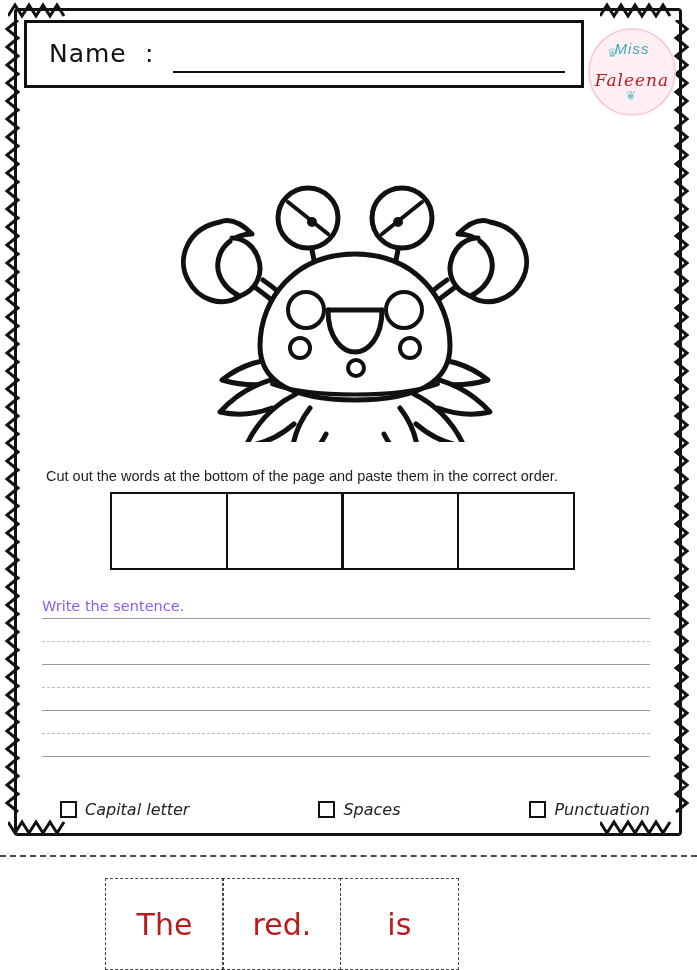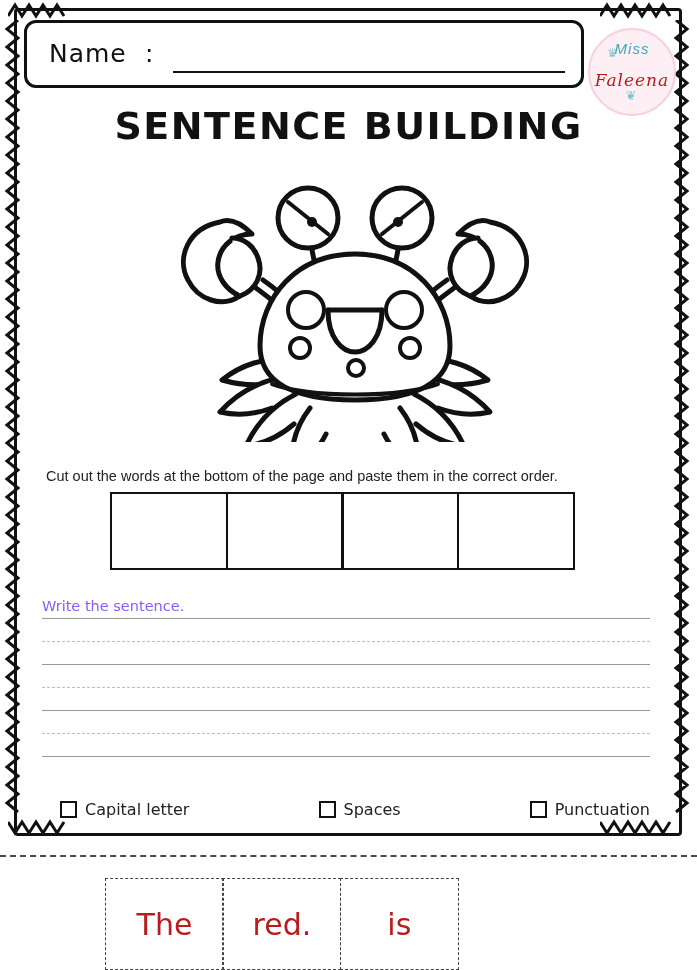--- a/index.html
+++ b/index.html
@@ -41,21 +41,21 @@
   .zig svg { display: block; }
 
   
   .name-box {
     position: absolute;
     left: 24px;
     top: 20px;
     width: 560px;
     height: 68px;
     border: 3px solid #111;
-    border-radius: 12px;
+    border-radius: 0;
     box-sizing: border-box;
   }
   .name-label {
     position: absolute;
     left: 22px;
     top: 16px;
     font-size: 25px;
     letter-spacing: 1px;
     color: #111;
     font-family: "DejaVu Sans", sans-serif;
@@ -207,20 +207,21 @@
 
   
   .checks {
     position: absolute;
     left: 60px;
     top: 800px;
     width: 590px;
     display: flex;
     justify-content: space-between;
     align-items: center;
+    font-style: italic;
   }
   .check-item {
     display: flex;
     align-items: center;
     gap: 8px;
     font-size: 16px;
     color: #222;
     font-family: "DejaVu Sans", sans-serif;
   }
   .check-box {
@@ -307,21 +308,20 @@
     <span class="name-line"></span>
   </div>
 
   <div class="logo">
     <span class="logo-crown">♛</span>
     <div class="logo-miss">Miss</div>
     <div class="logo-name">Faleena</div>
     <div class="logo-swirl">❦</div>
   </div>
 
-  <div class="title">SENTENCE BUILDING</div>
 
   <div class="crab">
     <svg viewBox="0 0 390 280" width="390" height="280" fill="none" stroke="#111" stroke-width="5" stroke-linecap="round" stroke-linejoin="round">
 
       <path d="M60 60 C28 66 16 96 28 118 C38 138 62 146 80 134 C66 128 56 114 58 100 C60 84 74 72 92 72 C80 60 70 56 60 60 Z" fill="#fff"></path>
       <path d="M80 134 C96 128 104 112 98 96 C94 84 84 76 72 76" fill="#fff"></path>
       <path d="M96 126 C110 136 126 150 138 164"></path>
       <path d="M103 118 C118 128 132 142 144 156"></path>
 
       <path d="M330 60 C362 66 374 96 362 118 C352 138 328 146 310 134 C324 128 334 114 332 100 C330 84 316 72 298 72 C310 60 320 56 330 60 Z" fill="#fff"></path>

